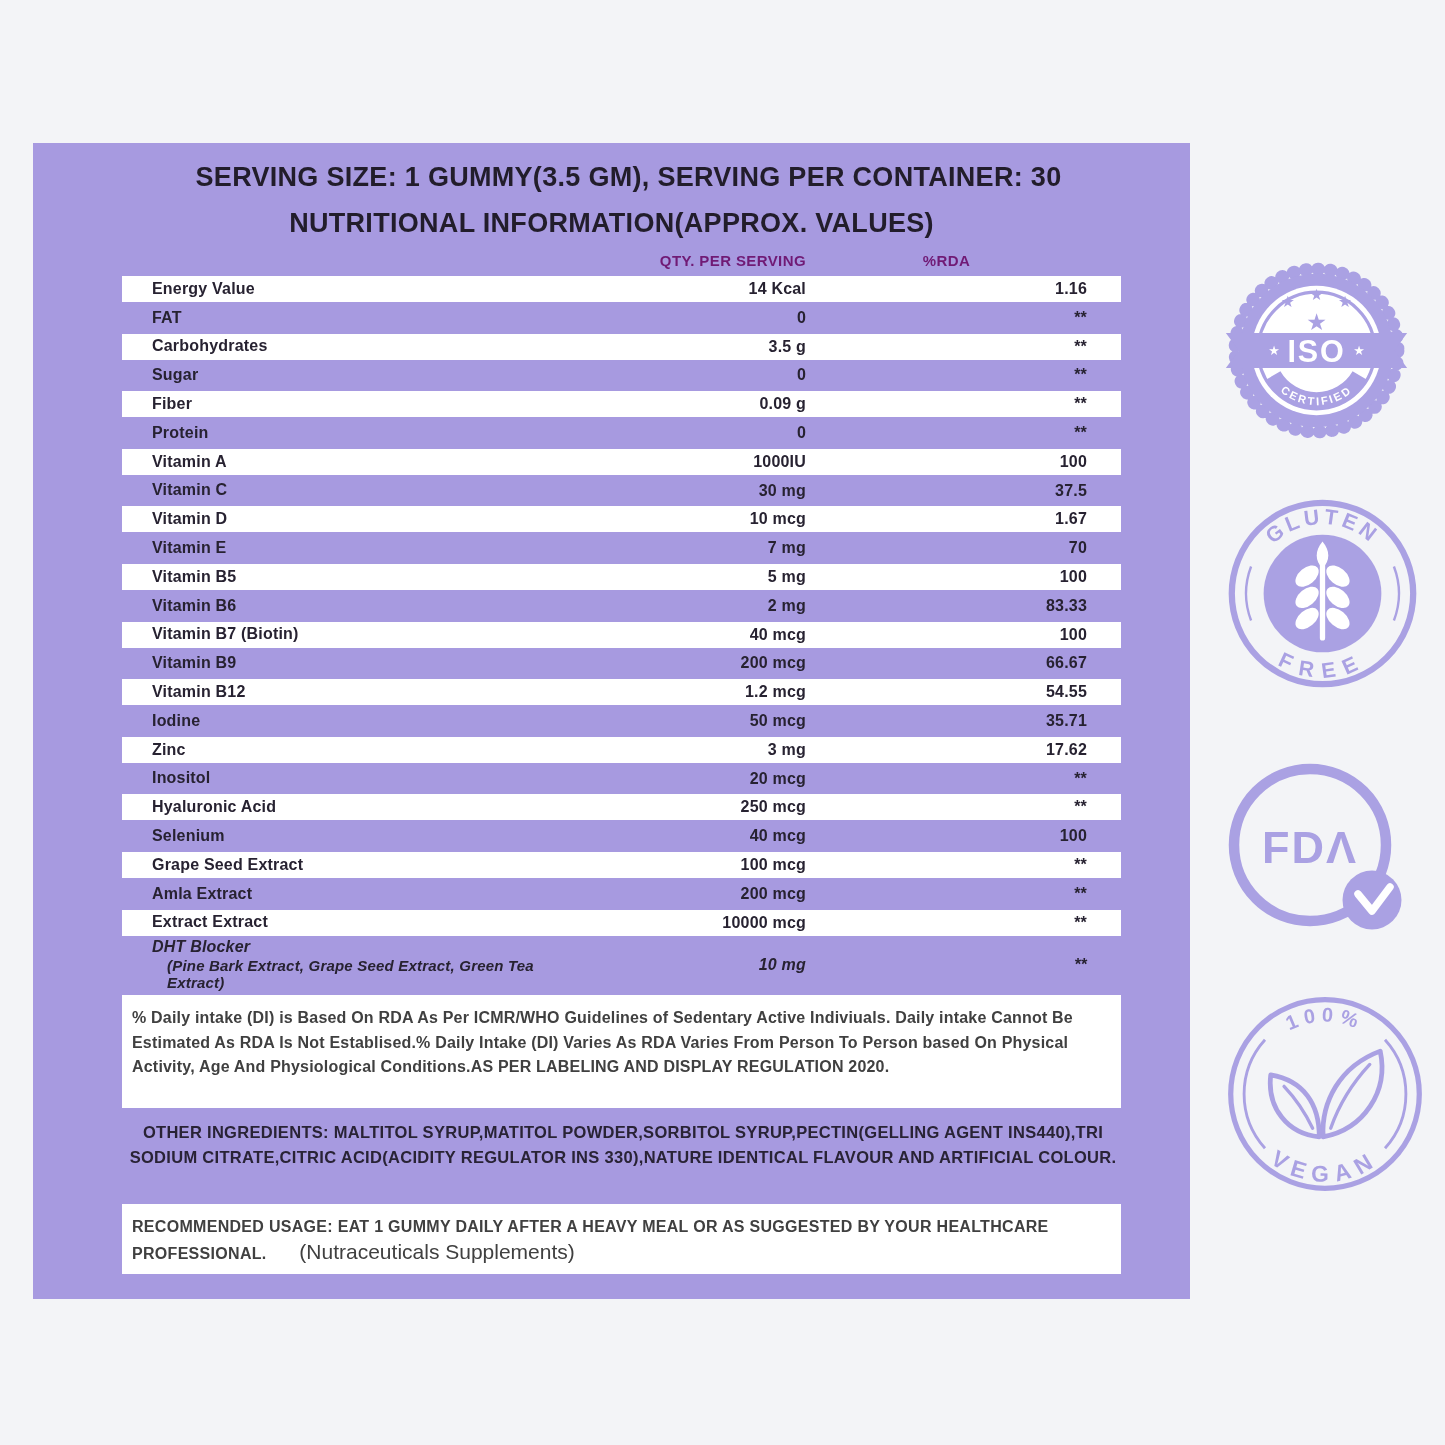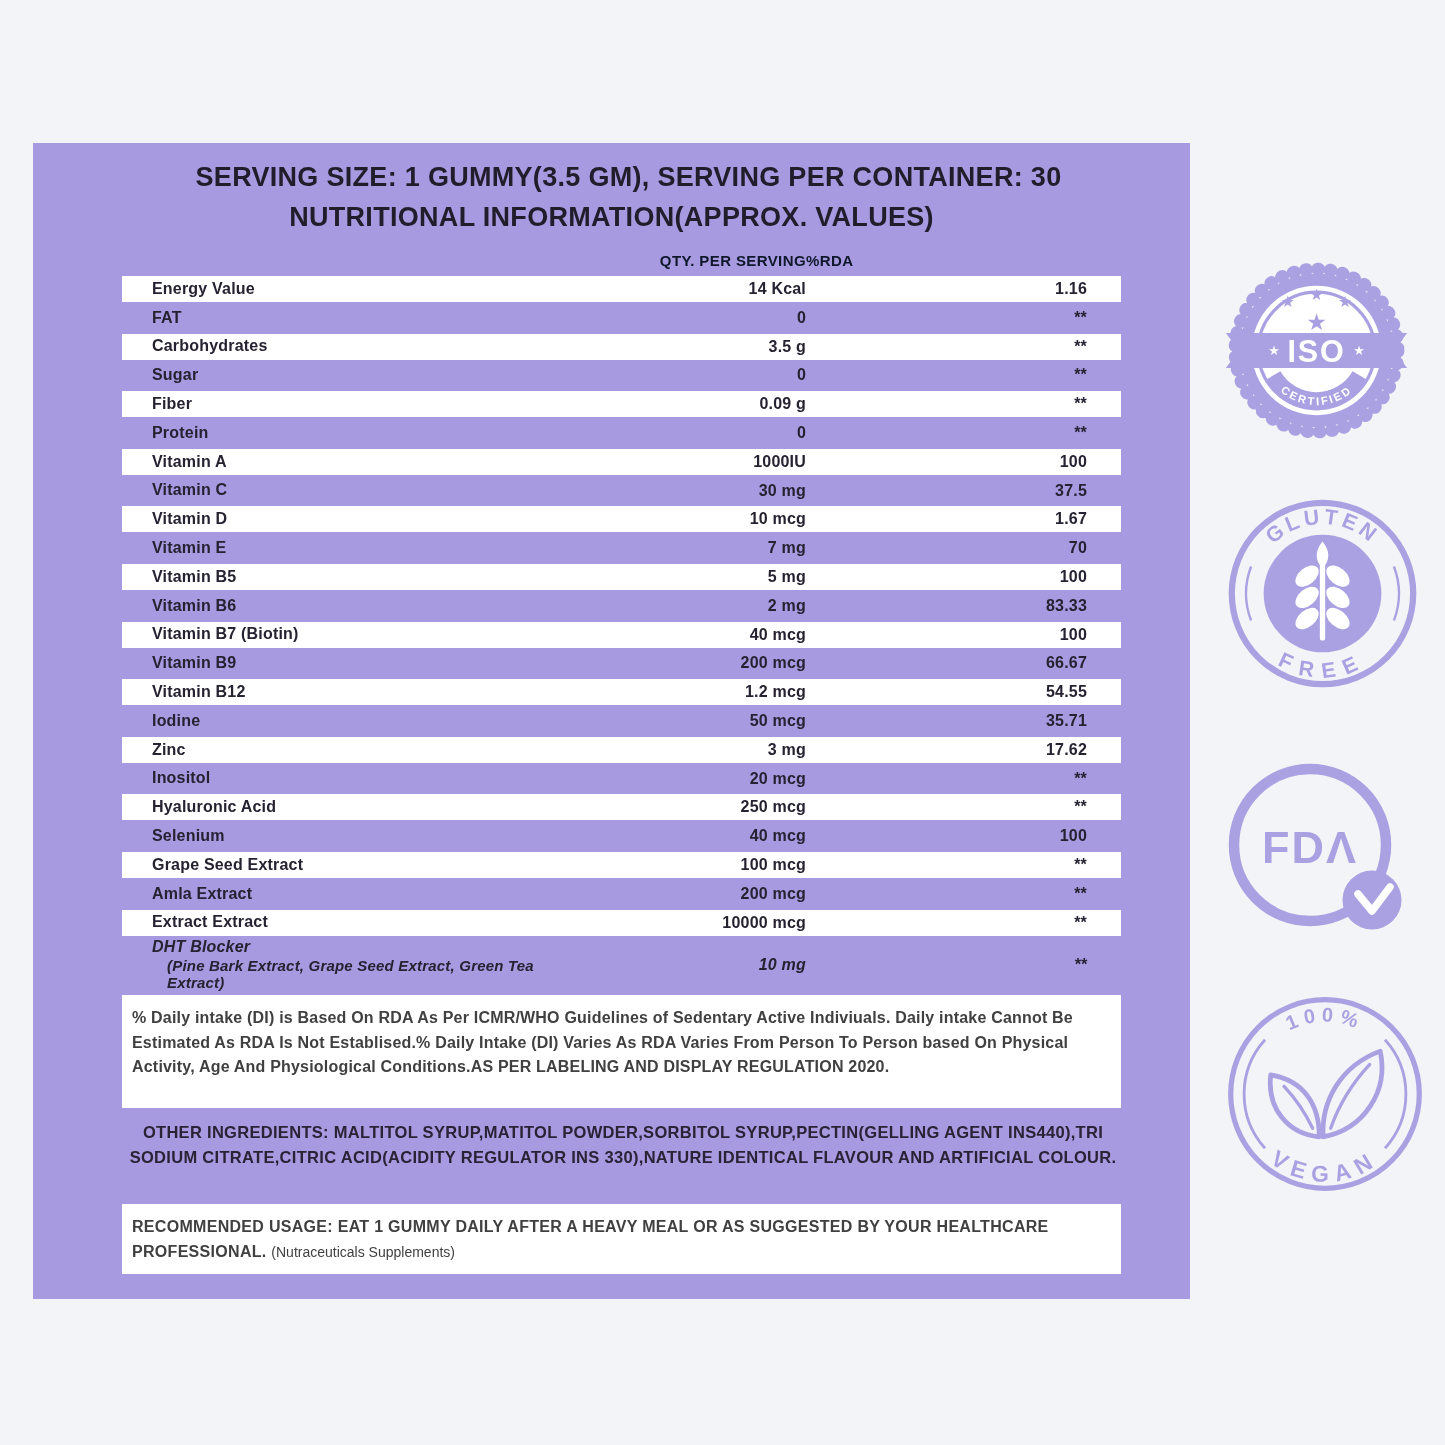--- a/index.html
+++ b/index.html
@@ -24,33 +24,33 @@
     width:1157px; height:1156px;
     background:var(--purple);
   }
   .title{
     position:absolute; top:14px; left:0; right:0;
     text-align:center;
     font-weight:800; font-size:27px; letter-spacing:.3px;
     color:#221d2b;
   }
   .title div{line-height:40px;}
-  .title div:first-child{padding-left:34px;}
+  .title div:first-child{margin-bottom:6px;padding-left:34px;}
 
   .grid3{
     display:grid;
     grid-template-columns:437px 247px 315px;
     align-items:center;
   }
   .hdr{
     position:absolute; top:104px; left:89px; width:999px; height:26px;
-    font-size:15px; font-weight:800; letter-spacing:.4px; color:#0f172a;
+    font-size:15px; font-weight:800; letter-spacing:.4px; color:#701a75;
   }
   .hdr .c2{text-align:right;}
-  .hdr .c3{text-align:left; padding-right:34px;}
+  .hdr .c3{text-align:center; padding-right:34px;}
 
   .rows{position:absolute; top:133px; left:89px; width:999px;}
   .nrow{
     height:26px;
     margin-bottom:2.8px;
     background:var(--white);
     font-size:16px; font-weight:700; letter-spacing:.2px;
   }
   .nrow.alt{background:transparent;}
   .nrow.tall{height:50px;font-style:italic;}
@@ -66,21 +66,21 @@
     color:#404040;
   }
   .disclaimer{top:852px; height:113px; padding:11px 16px 0 10px;}
   .other{
     position:absolute; left:95px; top:977px; width:990px;
     font-size:16.5px; font-weight:800; letter-spacing:.3px; line-height:25px;
     color:#292335;
     text-align:center;
   }
   .usage{top:1061px; height:70px; padding:10px 16px 0 10px; font-weight:800; letter-spacing:.3px; line-height:25px;}
-  .usage .usage-sub{font-weight:500; font-size:14px; letter-spacing:0;}
+  .usage .usage-sub{font-weight:500; font-size:21px; letter-spacing:0;margin-left:28px;}
 
   .badge{position:absolute;}
   .b-fill{fill:var(--badge);}
   .b-stroke{stroke:var(--badge); fill:none;}
   .w-fill{fill:#ffffff;}
   .w-stroke{stroke:#ffffff; fill:none;}
   .b-text{fill:var(--badge); font-family:"Liberation Sans",sans-serif;}
   .w-text{fill:#ffffff; font-family:"Liberation Sans",sans-serif;}
 </style>
 </head>

